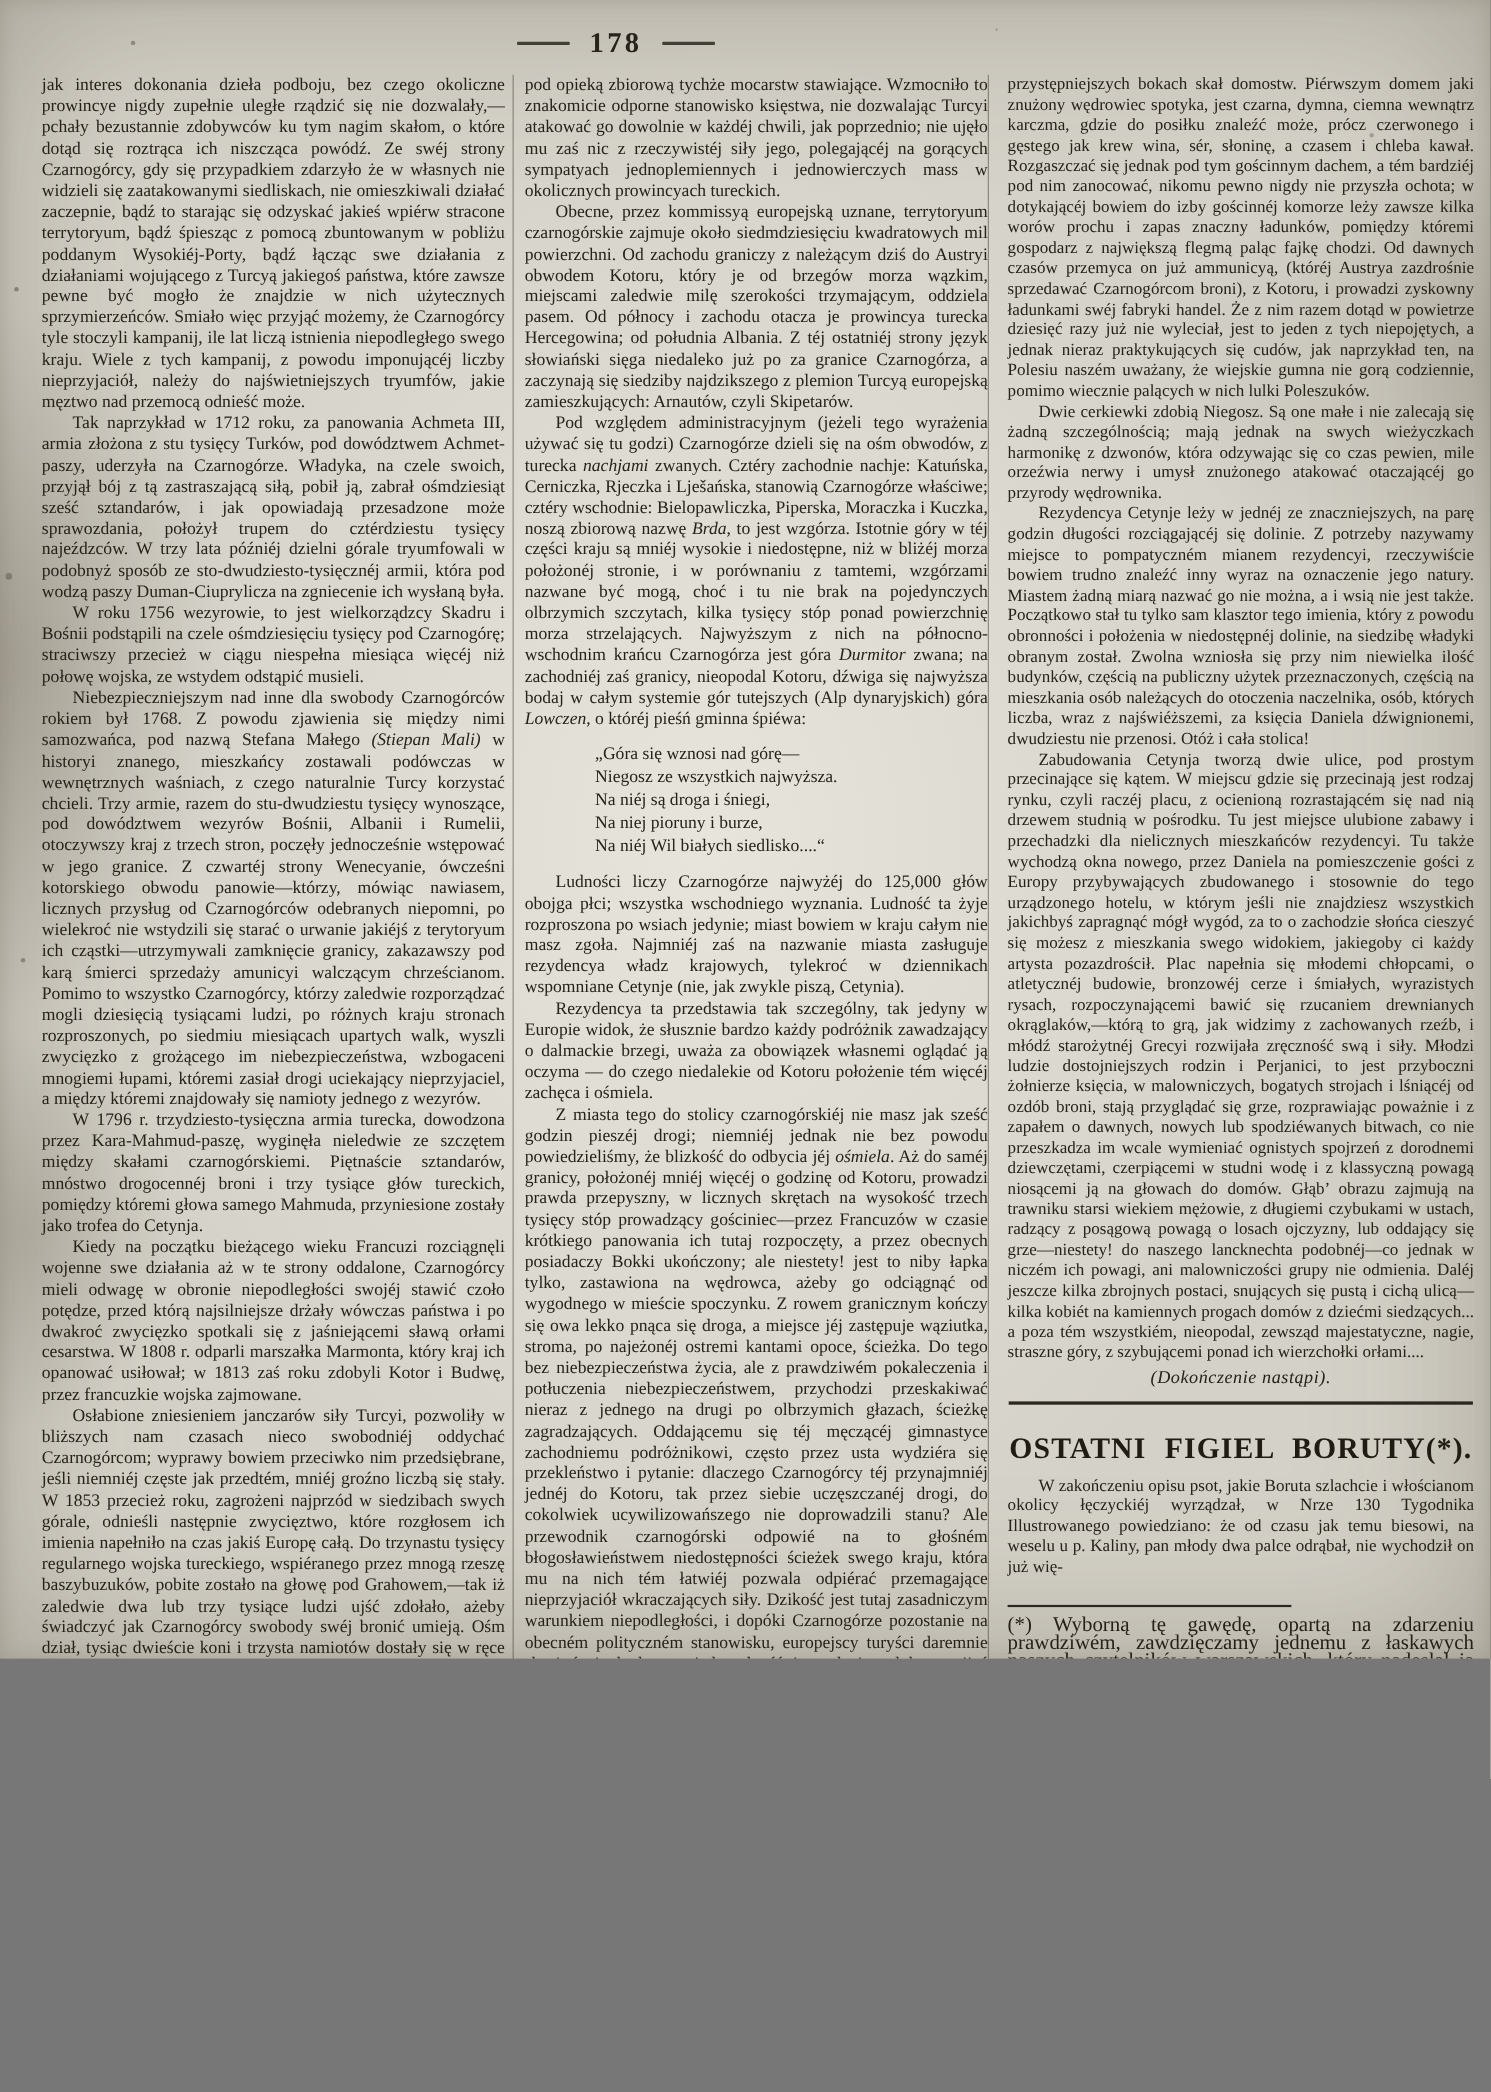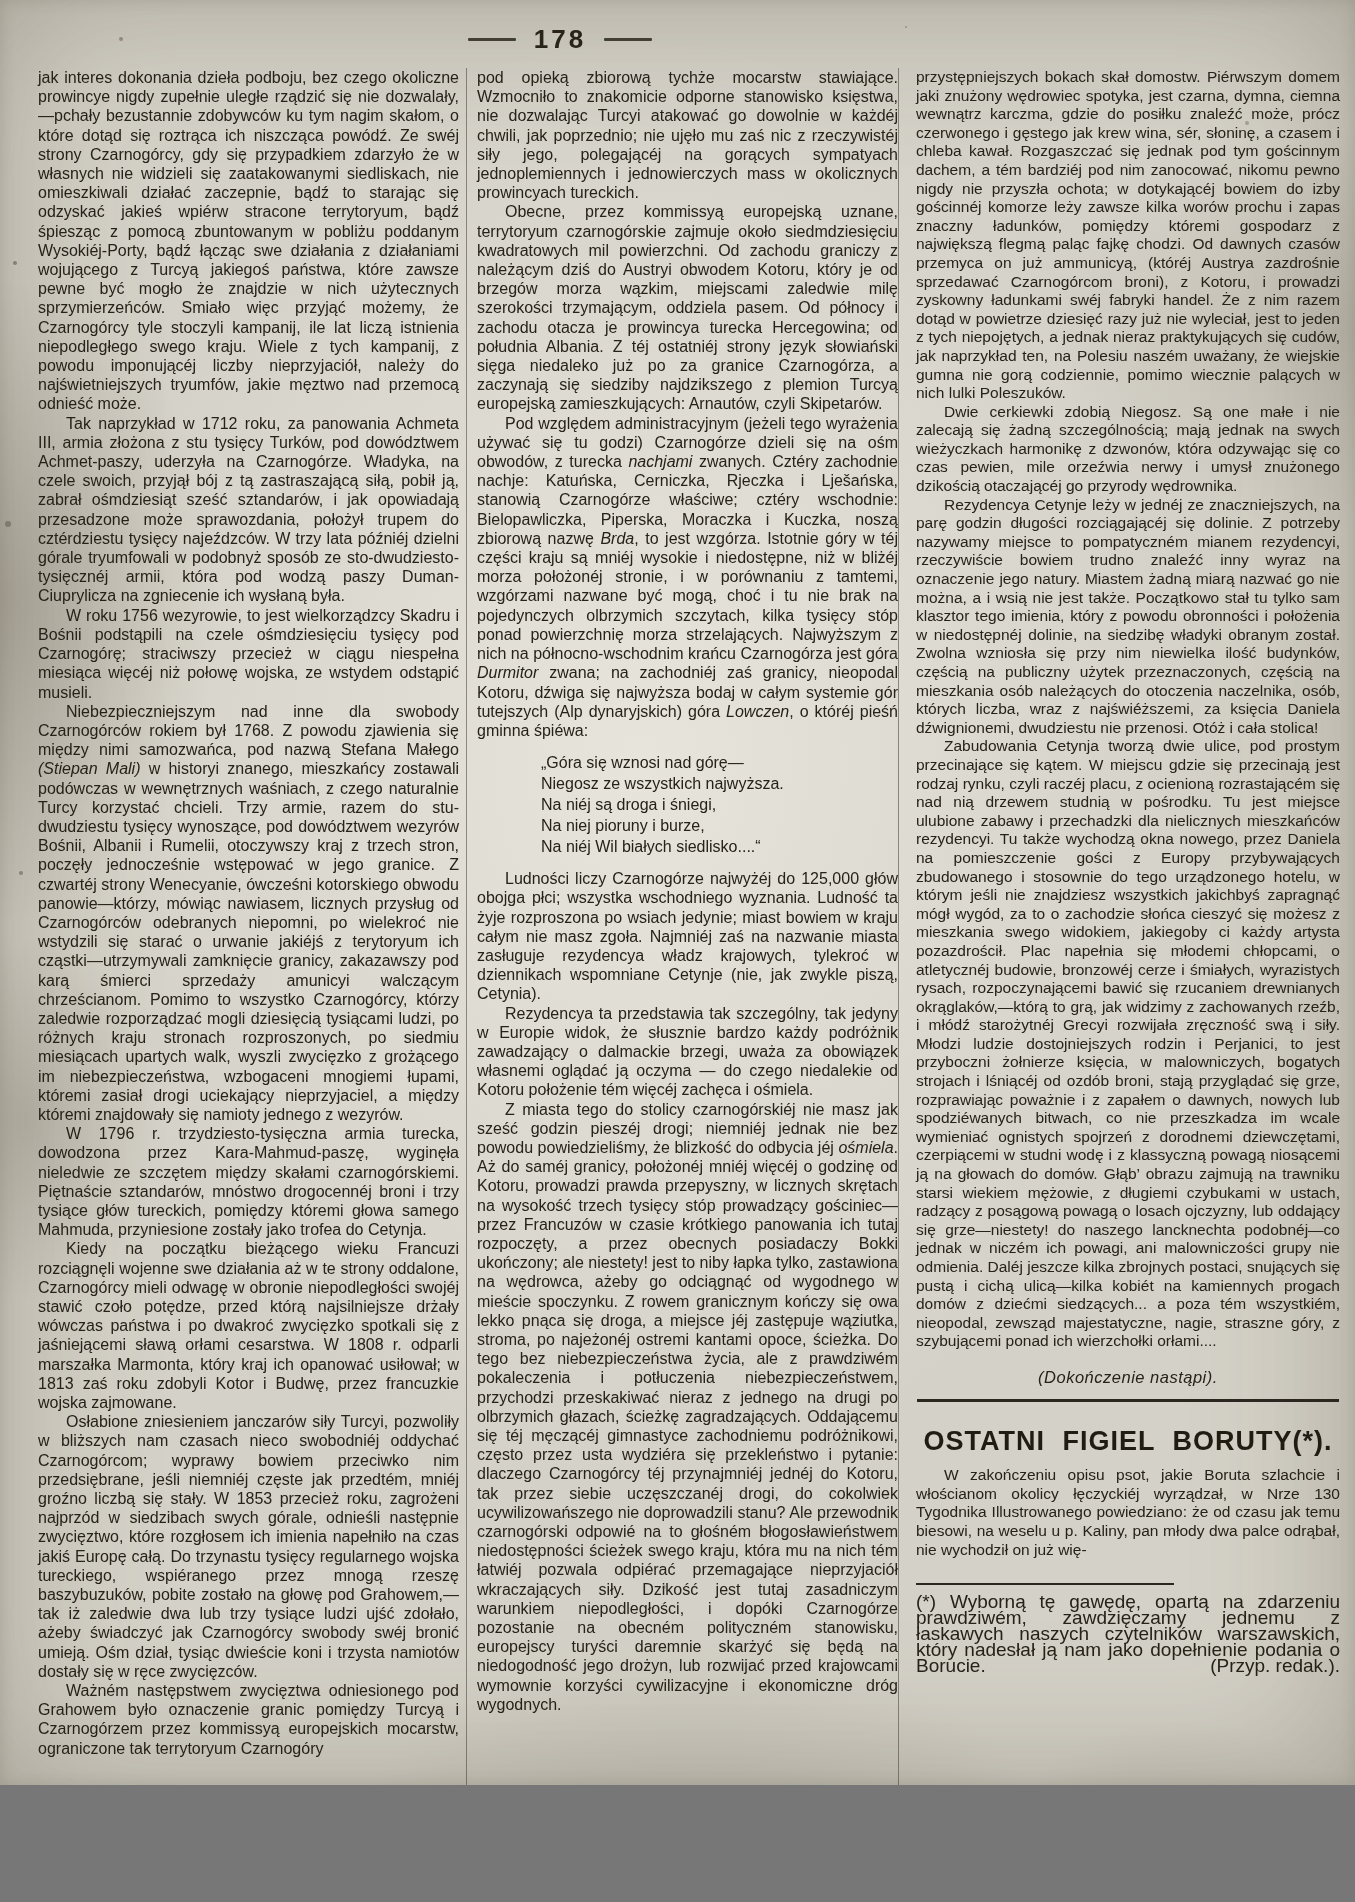--- a/index.html
+++ b/index.html
@@ -1,27 +1,27 @@
 <!DOCTYPE html>
 <html lang="pl"><head>
 <meta charset="utf-8">
 <style>
   html,body{margin:0;padding:0;background:#777;}
   .page{
-    position:relative;width:1355px;height:1785px;overflow:hidden;
+    position:relative;width:1355px;height:1508px;overflow:hidden;
     background-color:#d4d1c8;
     background-image:
       radial-gradient(ellipse 760px 980px at 640px 760px, rgba(255,253,243,.45), transparent 75%),
       radial-gradient(ellipse 300px 460px at 8px 600px,  rgba(95,88,70,.30), transparent 70%),
       radial-gradient(ellipse 190px 260px at 26px 1120px, rgba(95,88,70,.22), transparent 70%),
       radial-gradient(ellipse 420px 280px at 1350px 330px, rgba(95,88,70,.16), transparent 72%),
       radial-gradient(ellipse 520px 360px at 700px 1900px, rgba(95,88,70,.18), transparent 72%),
       radial-gradient(ellipse 260px 200px at 1180px 1860px, rgba(95,88,70,.14), transparent 70%);
     box-shadow: inset 0 0 150px rgba(92,85,66,.38), inset 0 0 16px rgba(92,85,66,.20);
-    font-family:Liberation Sans, sans-serif;
+    font-family:Liberation Serif, serif;
     color:#262219;
   }
   .speck{position:absolute;left:0;top:0;width:2px;height:2px;border-radius:50%;
     box-shadow:
       120px 38px 0 1px rgba(62,55,40,.40), 905px 26px 0 0 rgba(62,55,40,.35),
       14px 262px 0 1px rgba(62,55,40,.45), 7px 523px 0 2px rgba(62,55,40,.35),
       20px 872px 0 1px rgba(62,55,40,.40), 410px 650px 0 0 rgba(62,55,40,.30),
       1246px 122px 0 1px rgba(62,55,40,.30), 1136px 704px 0 0 rgba(62,55,40,.35),
       663px 1586px 0 1px rgba(62,55,40,.30), 246px 1868px 0 1px rgba(62,55,40,.35),
       1324px 1120px 0 0 rgba(62,55,40,.35), 560px 1188px 0 0 rgba(62,55,40,.25);}
@@ -33,21 +33,21 @@
   .column{text-align:justify;}
   .col1,.col2{width:421px;font-size:16px;line-height:19.2px;}
   .col3{width:424px;font-size:15.5px;line-height:18.6px;}
   .column p{margin:0;}
   p.ind{text-indent:28px;}
   p.cont{text-indent:0;}
   .divider{position:absolute;top:68px;height:1768px;width:1px;background:rgba(56,50,38,.50);}
   #div1{left:466px;}
   #div2{left:898px;}
   .poem{margin:12px 0 12px 64px;text-align:left;line-height:21px;white-space:nowrap;}
-  .closing{font-style:italic;text-align:center;margin:17px 0 12px;font-size:16.5px;letter-spacing:.5px;}
+  .closing{font-style:italic;text-align:center;margin:4px 0 12px;font-size:16.5px;letter-spacing:.5px;}
   .article-rule{height:3px;background:#2b2720;margin:8px 1px 30px;}
   .art-title{font-size:27px;font-weight:bold;text-align:center;letter-spacing:1px;
     word-spacing:9px;margin:0 0 16px;white-space:nowrap;color:#201c14;}
   .fn-rule{width:258px;height:2px;background:#2b2720;margin:24px 0 9px;}
   .footnote{font-size:19px;line-height:16px;}
   .fn-sig{float:right;margin-left:45px;}
 </style>
 </head>
 <body>
 
@@ -81,21 +81,21 @@
           <div>Na niéj są droga i śniegi,</div>
           <div>Na niej pioruny i burze,</div>
           <div>Na niéj Wil białych siedlisko....“</div>
         </div>
         <p class="ind"><span>Ludności liczy Czarnogórze najwyżéj do 125,000 głów obojga płci; wszystka wschodniego wyznania. Ludność ta żyje rozproszona po wsiach jedynie; miast bowiem w kraju całym nie masz zgoła. Najmniéj zaś na nazwanie miasta zasługuje rezydencya władz krajowych, tylekroć w dziennikach wspomniane Cetynje (nie, jak zwykle piszą, Cetynia).</span></p>
         <p class="ind"><span>Rezydencya ta przedstawia tak szczególny, tak jedyny w Europie widok, że słusznie bardzo każdy podróżnik zawadzający o dalmackie brzegi, uważa za obowiązek własnemi oglądać ją oczyma — do czego niedalekie od Kotoru położenie tém więcéj zachęca i ośmiela.</span></p>
         <p class="ind"><span>Z miasta tego do stolicy czarnogórskiéj nie masz jak sześć godzin pieszéj drogi; niemniéj jednak nie bez powodu powiedzieliśmy, że blizkość do odbycia jéj </span><i>ośmiela</i><span>. Aż do saméj granicy, położonéj mniéj więcéj o godzinę od Kotoru, prowadzi prawda przepyszny, w licznych skrętach na wysokość trzech tysięcy stóp prowadzący gościniec—przez Francuzów w czasie krótkiego panowania ich tutaj rozpoczęty, a przez obecnych posiadaczy Bokki ukończony; ale niestety! jest to niby łapka tylko, zastawiona na wędrowca, ażeby go odciągnąć od wygodnego w mieście spoczynku. Z rowem granicznym kończy się owa lekko pnąca się droga, a miejsce jéj zastępuje wąziutka, stroma, po najeżonéj ostremi kantami opoce, ścieżka. Do tego bez niebezpieczeństwa życia, ale z prawdziwém pokaleczenia i potłuczenia niebezpieczeństwem, przychodzi przeskakiwać nieraz z jednego na drugi po olbrzymich głazach, ścieżkę zagradzających. Oddającemu się téj męczącéj gimnastyce zachodniemu podróżnikowi, często przez usta wydziéra się przekleństwo i pytanie: dlaczego Czarnogórcy téj przynajmniéj jednéj do Kotoru, tak przez siebie uczęszczanéj drogi, do cokolwiek ucywilizowańszego nie doprowadzili stanu? Ale przewodnik czarnogórski odpowié na to głośném błogosławieństwem niedostępności ścieżek swego kraju, która mu na nich tém łatwiéj pozwala odpiérać przemagające nieprzyjaciół wkraczających siły. Dzikość jest tutaj zasadniczym warunkiem niepodległości, i dopóki Czarnogórze pozostanie na obecném polityczném stanowisku, europejscy turyści daremnie skarżyć się będą na niedogodność jego drożyn, lub rozwijać przed krajowcami wymownie korzyści cywilizacyjne i ekonomiczne dróg wygodnych.</span></p>
       </div>
       <div class="column col3">
         <p class="cont"><span>przystępniejszych bokach skał domostw. Piérwszym domem jaki znużony wędrowiec spotyka, jest czarna, dymna, ciemna wewnątrz karczma, gdzie do posiłku znaleźć może, prócz czerwonego i gęstego jak krew wina, sér, słoninę, a czasem i chleba kawał. Rozgaszczać się jednak pod tym gościnnym dachem, a tém bardziéj pod nim zanocować, nikomu pewno nigdy nie przyszła ochota; w dotykającéj bowiem do izby gościnnéj komorze leży zawsze kilka worów prochu i zapas znaczny ładunków, pomiędzy któremi gospodarz z największą flegmą paląc fajkę chodzi. Od dawnych czasów przemyca on już ammunicyą, (któréj Austrya zazdrośnie sprzedawać Czarnogórcom broni), z Kotoru, i prowadzi zyskowny ładunkami swéj fabryki handel. Że z nim razem dotąd w powietrze dziesięć razy już nie wyleciał, jest to jeden z tych niepojętych, a jednak nieraz praktykujących się cudów, jak naprzykład ten, na Polesiu naszém uważany, że wiejskie gumna nie gorą codziennie, pomimo wiecznie palących w nich lulki Poleszuków.</span></p>
-        <p class="ind"><span>Dwie cerkiewki zdobią Niegosz. Są one małe i nie zalecają się żadną szczególnością; mają jednak na swych wieżyczkach harmonikę z dzwonów, która odzywając się co czas pewien, mile orzeźwia nerwy i umysł znużonego dzikością otaczającéj go przyrody wędrownika.</span></p>
+        <p class="ind"><span>Dwie cerkiewki zdobią Niegosz. Są one małe i nie zalecają się żadną szczególnością; mają jednak na swych wieżyczkach harmonikę z dzwonów, która odzywając się co czas pewien, mile orzeźwia nerwy i umysł znużonego atakować otaczającéj go przyrody wędrownika.</span></p>
         <p class="ind"><span>Rezydencya Cetynje leży w jednéj ze znaczniejszych, na parę godzin długości rozciągającéj się dolinie. Z potrzeby nazywamy miejsce to pompatyczném mianem rezydencyi, rzeczywiście bowiem trudno znaleźć inny wyraz na oznaczenie jego natury. Miastem żadną miarą nazwać go nie można, a i wsią nie jest także. Początkowo stał tu tylko sam klasztor tego imienia, który z powodu obronności i położenia w niedostępnéj dolinie, na siedzibę władyki obranym został. Zwolna wzniosła się przy nim niewielka ilość budynków, częścią na publiczny użytek przeznaczonych, częścią na mieszkania osób należących do otoczenia naczelnika, osób, których liczba, wraz z najświéższemi, za księcia Daniela dźwignionemi, dwudziestu nie przenosi. Otóż i cała stolica!</span></p>
         <p class="ind"><span>Zabudowania Cetynja tworzą dwie ulice, pod prostym przecinające się kątem. W miejscu gdzie się przecinają jest rodzaj rynku, czyli raczéj placu, z ocienioną rozrastającém się nad nią drzewem studnią w pośrodku. Tu jest miejsce ulubione zabawy i przechadzki dla nielicznych mieszkańców rezydencyi. Tu także wychodzą okna nowego, przez Daniela na pomieszczenie gości z Europy przybywających zbudowanego i stosownie do tego urządzonego hotelu, w którym jeśli nie znajdziesz wszystkich jakichbyś zapragnąć mógł wygód, za to o zachodzie słońca cieszyć się możesz z mieszkania swego widokiem, jakiegoby ci każdy artysta pozazdrościł. Plac napełnia się młodemi chłopcami, o atletycznéj budowie, bronzowéj cerze i śmiałych, wyrazistych rysach, rozpoczynającemi bawić się rzucaniem drewnianych okrąglaków,—którą to grą, jak widzimy z zachowanych rzeźb, i młódź starożytnéj Grecyi rozwijała zręczność swą i siły. Młodzi ludzie dostojniejszych rodzin i Perjanici, to jest przyboczni żołnierze księcia, w malowniczych, bogatych strojach i lśniącéj od ozdób broni, stają przyglądać się grze, rozprawiając poważnie i z zapałem o dawnych, nowych lub spodziéwanych bitwach, co nie przeszkadza im wcale wymieniać ognistych spojrzeń z dorodnemi dziewczętami, czerpiącemi w studni wodę i z klassyczną powagą niosącemi ją na głowach do domów. Głąb’ obrazu zajmują na trawniku starsi wiekiem mężowie, z długiemi czybukami w ustach, radzący z posągową powagą o losach ojczyzny, lub oddający się grze—niestety! do naszego lancknechta podobnéj—co jednak w niczém ich powagi, ani malowniczości grupy nie odmienia. Daléj jeszcze kilka zbrojnych postaci, snujących się pustą i cichą ulicą—kilka kobiét na kamiennych progach domów z dziećmi siedzących... a poza tém wszystkiém, nieopodal, zewsząd majestatyczne, nagie, straszne góry, z szybującemi ponad ich wierzchołki orłami....</span></p>
         <div class="closing">(Dokończenie nastąpi).</div>
         <div class="article-rule"></div>
         <h2 class="art-title">OSTATNI FIGIEL BORUTY(*).</h2>
         <p class="ind"><span>W zakończeniu opisu psot, jakie Boruta szlachcie i włościanom okolicy łęczyckiéj wyrządzał, w Nrze 130 Tygodnika Illustrowanego powiedziano: że od czasu jak temu biesowi, na weselu u p. Kaliny, pan młody dwa palce odrąbał, nie wychodził on już wię-</span></p>
         <div class="fn-rule"></div>
         <p class="footnote"><span>(*) Wyborną tę gawędę, opartą na zdarzeniu prawdziwém, zawdzięczamy jednemu z łaskawych naszych czytelników warszawskich, który nadesłał ją nam jako dopełnienie podania o Borucie.</span><span class="fn-sig">(Przyp. redak.).</span></p>
       </div>
     </div>

